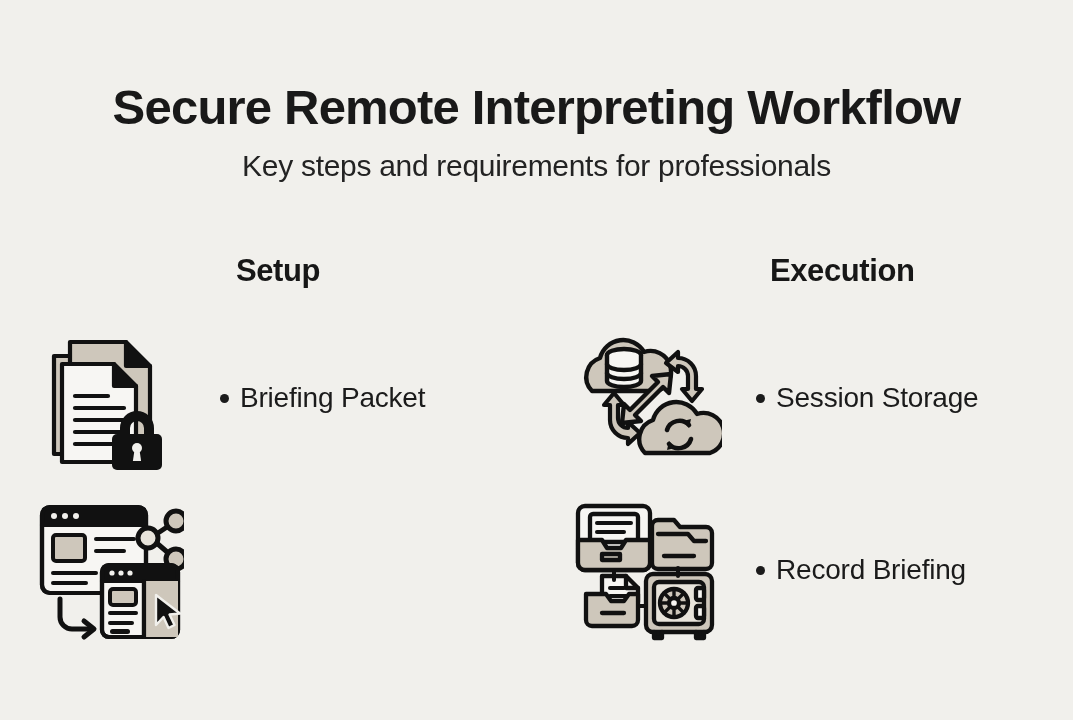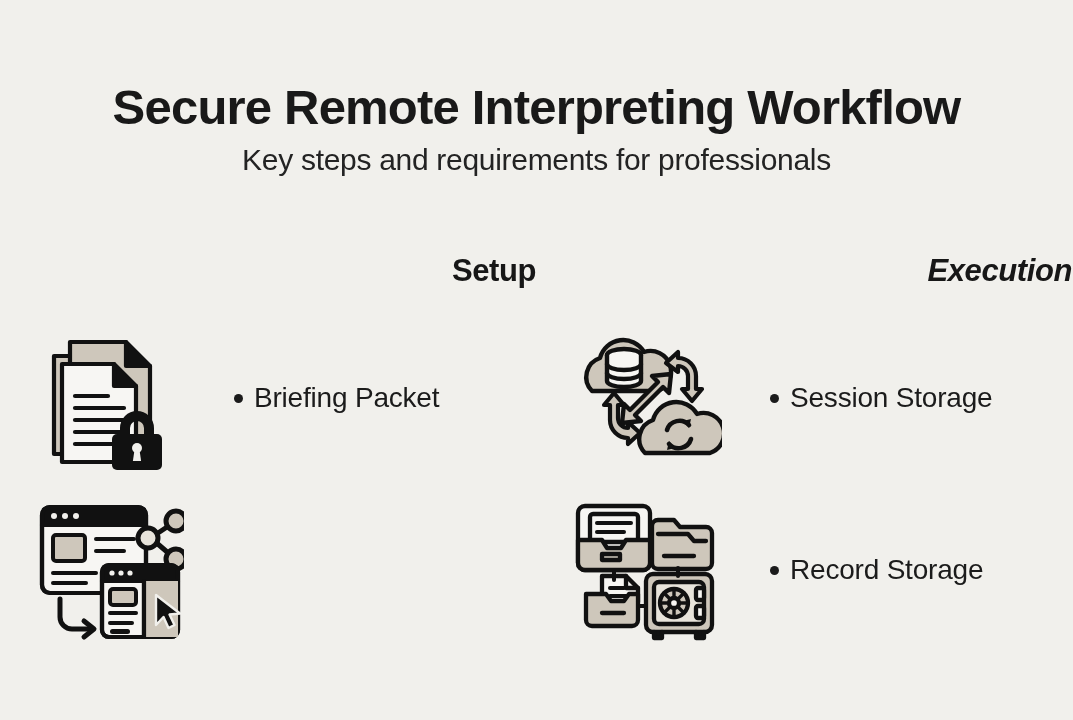--- a/index.html
+++ b/index.html
@@ -38,61 +38,58 @@
     letter-spacing: -0.8px;
     line-height: 1.04;
     color: #191919;
     margin: 0;
     white-space: nowrap;
   }
   .subtitle {
     font-size: 30px;
     font-weight: normal;
     color: #232323;
-    margin: 10px 0 0 0;
+    margin: 16px 0 0 0;
     letter-spacing: -0.3px;
     white-space: nowrap;
   }
 
   
   .columns {
     position: absolute;
     top: 250px;
     left: 0;
     width: 1073px;
     display: flex;
   }
   .column {
     width: 536px;
     position: relative;
-    text-align: right;
   }
   .col-head {
     font-size: 31px;
     font-weight: bold;
     color: #171717;
     letter-spacing: -0.4px;
     margin: 0 0 0 0;
     padding-left: 236px;
     height: 52px;
     line-height: 42px;
   }
   .column.right .col-head {
     padding-left: 234px;
-    font-style: italic;
   }
 
   .rows {
     margin-top: 10px;
   }
   .row {
     display: flex;
     align-items: center;
     height: 172px;
-    gap: 14px;
   }
   .icon-cell {
     width: 220px;
     min-width: 220px;
     display: flex;
     align-items: center;
     justify-content: center;
   }
   .label-cell {
     display: flex;
@@ -329,21 +326,21 @@
 
               <g stroke="#111111" stroke-width="4" stroke-linecap="round">
                 <line x1="42" y1="74" x2="42" y2="82"></line>
                 <line x1="106" y1="70" x2="106" y2="78"></line>
                 <line x1="68" y1="108" x2="74" y2="108"></line>
               </g>
             </svg>
           </div>
           <div class="label-cell">
             <span class="bullet-dot"></span>
-            <span>Record Storage</span>
+            <span>Record Briefing</span>
           </div>
         </div>
 
       </div>
     </div>
 
   </div>
 </div>
 
 </body></html>

